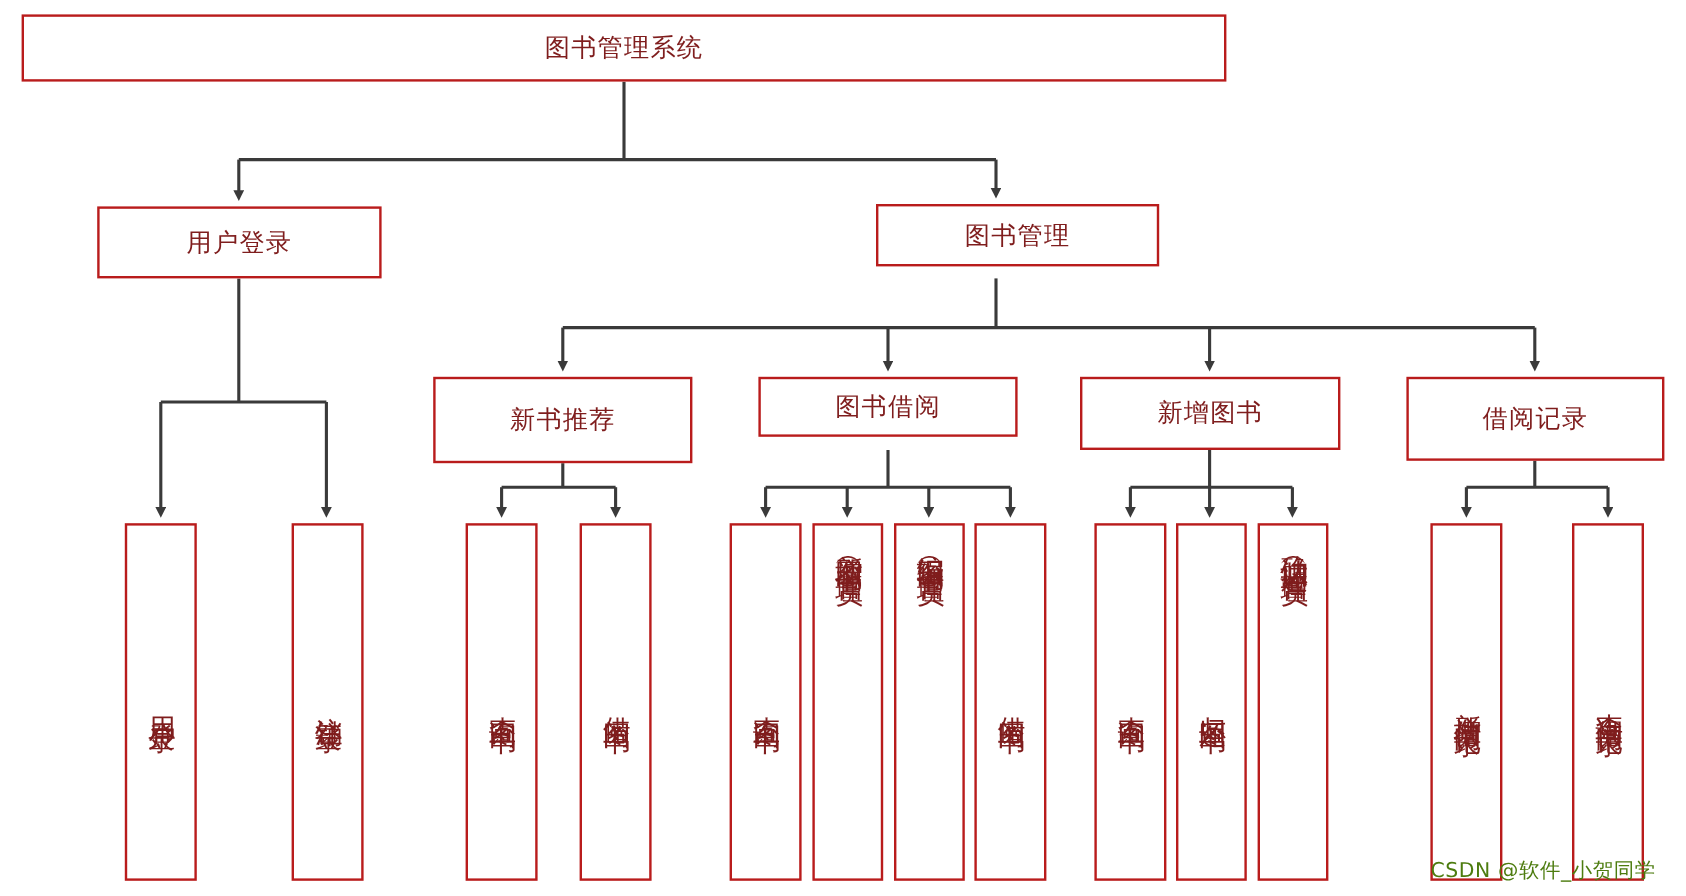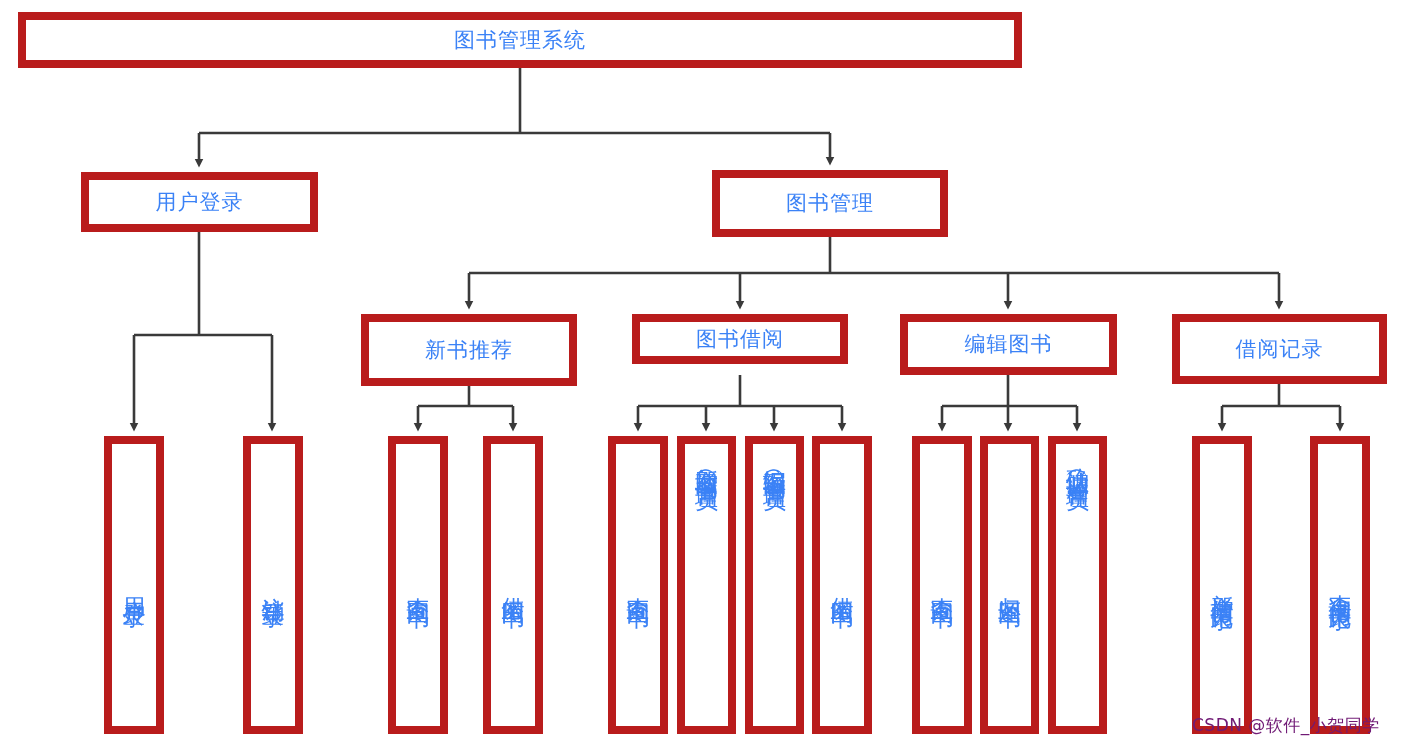--- a/index.html
+++ b/index.html
@@ -17,25 +17,25 @@
   svg.wires{
     position:absolute;
     left:0; top:0;
     width:1405px; height:747px;
     pointer-events:none;
   }
   .node{
     position:absolute;
     box-sizing:border-box;
     background:#ffffff;
-    border:8px solid #b91c1c;
+    border:2px solid #b91c1c;
     display:flex;
     align-items:center;
     justify-content:center;
-    color:#3b82f6;
+    color:#7f1d1d;
   }
   .node .lbl{
     display:block;
     text-align:center;
     line-height:1.18;
     white-space:nowrap;
   }
   .node.h .lbl{
     font-size:21px;
     letter-spacing:1px;
@@ -57,21 +57,21 @@
     line-height:1.0;
     white-space:nowrap;
   }
   .node.v.mid{
     align-items:center;
     padding-top:0;
   }
   .watermark{
     position:absolute;
     font-size:17px;
-    color:#701a75;
+    color:#4d7c0f;
     letter-spacing:0.5px;
     white-space:nowrap;
     user-select:none;
   }
 </style>
 </head>
 <body>
 
 <div id="canvas">
 
@@ -125,32 +125,32 @@
     </g>
   </svg>
 
   <div class="node root" style="left:18px;top:12px;width:1004px;height:56px;">
     <span class="lbl">图书管理系统</span>
   </div>
 
   <div class="node h" style="left:81px;top:172px;width:237px;height:60px;">
     <span class="lbl">用户登录</span>
   </div>
-  <div class="node h" style="left:712px;top:170px;width:236px;height:67px;">
+  <div class="node h" style="left:730px;top:170px;width:236px;height:52px;">
     <span class="lbl">图书管理</span>
   </div>
 
   <div class="node h" style="left:361px;top:314px;width:216px;height:72px;">
     <span class="lbl">新书推荐</span>
   </div>
   <div class="node h" style="left:632px;top:314px;width:216px;height:50px;">
     <span class="lbl">图书借阅</span>
   </div>
   <div class="node h" style="left:900px;top:314px;width:217px;height:61px;">
-    <span class="lbl">编辑图书</span>
+    <span class="lbl">新增图书</span>
   </div>
   <div class="node h" style="left:1172px;top:314px;width:215px;height:70px;">
     <span class="lbl">借阅记录</span>
   </div>
 
   <div class="node v mid" style="left:104px;top:436px;width:60px;height:298px;">
     <span class="lbl">用户登录</span>
   </div>
   <div class="node v mid" style="left:243px;top:436px;width:60px;height:298px;">
     <span class="lbl">注销登录</span>

